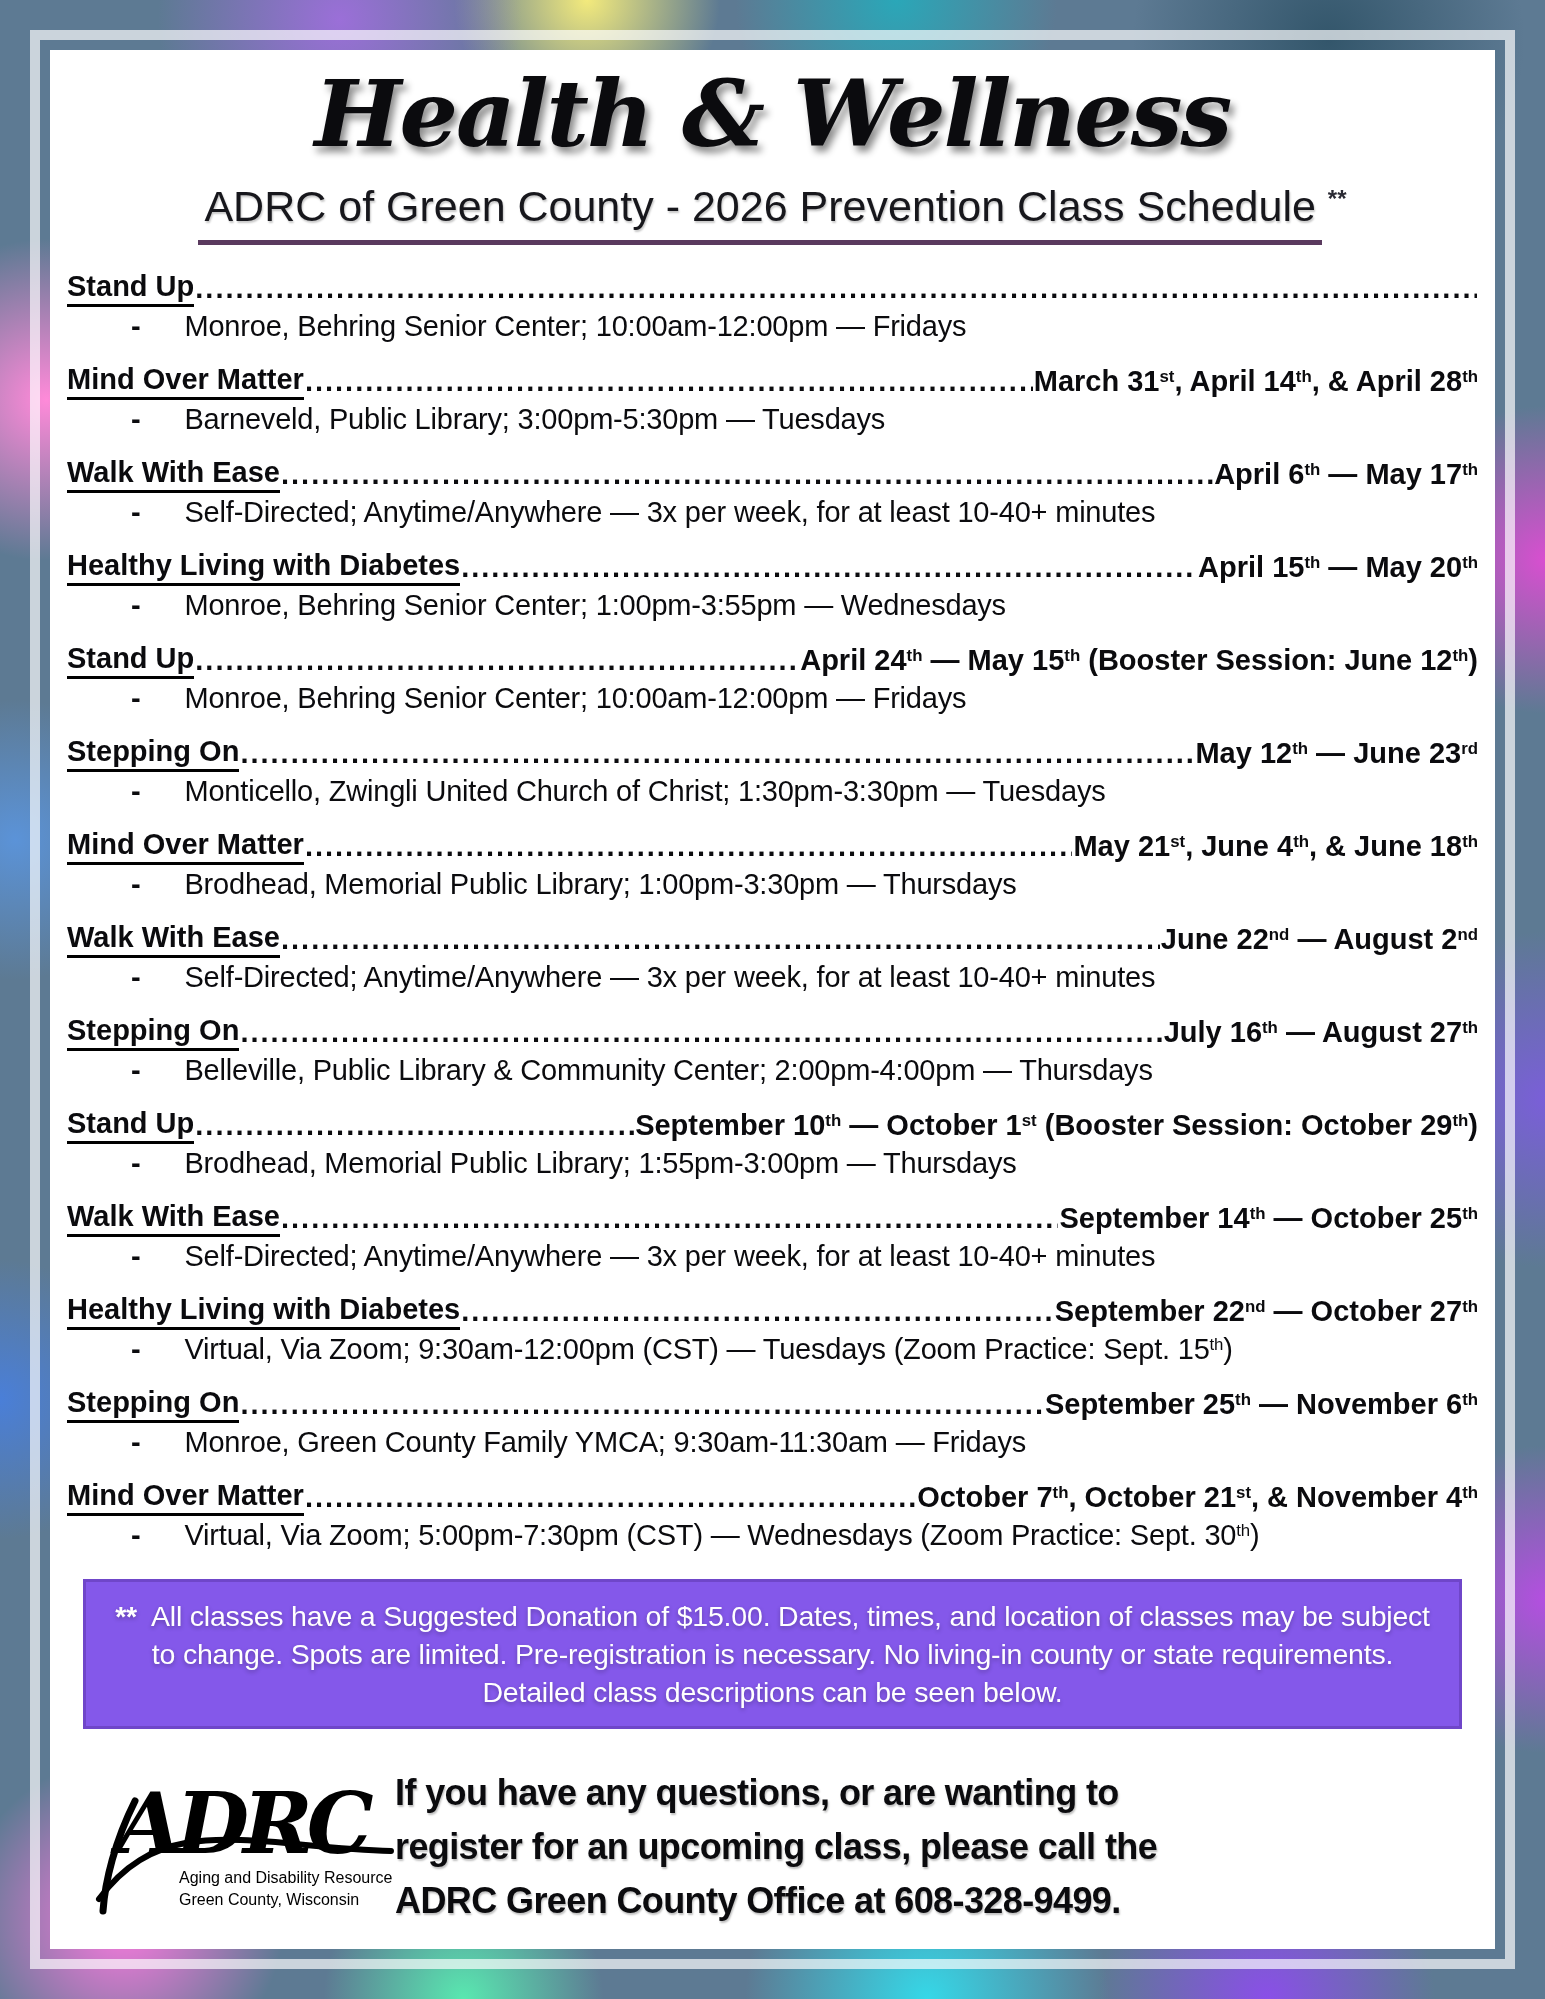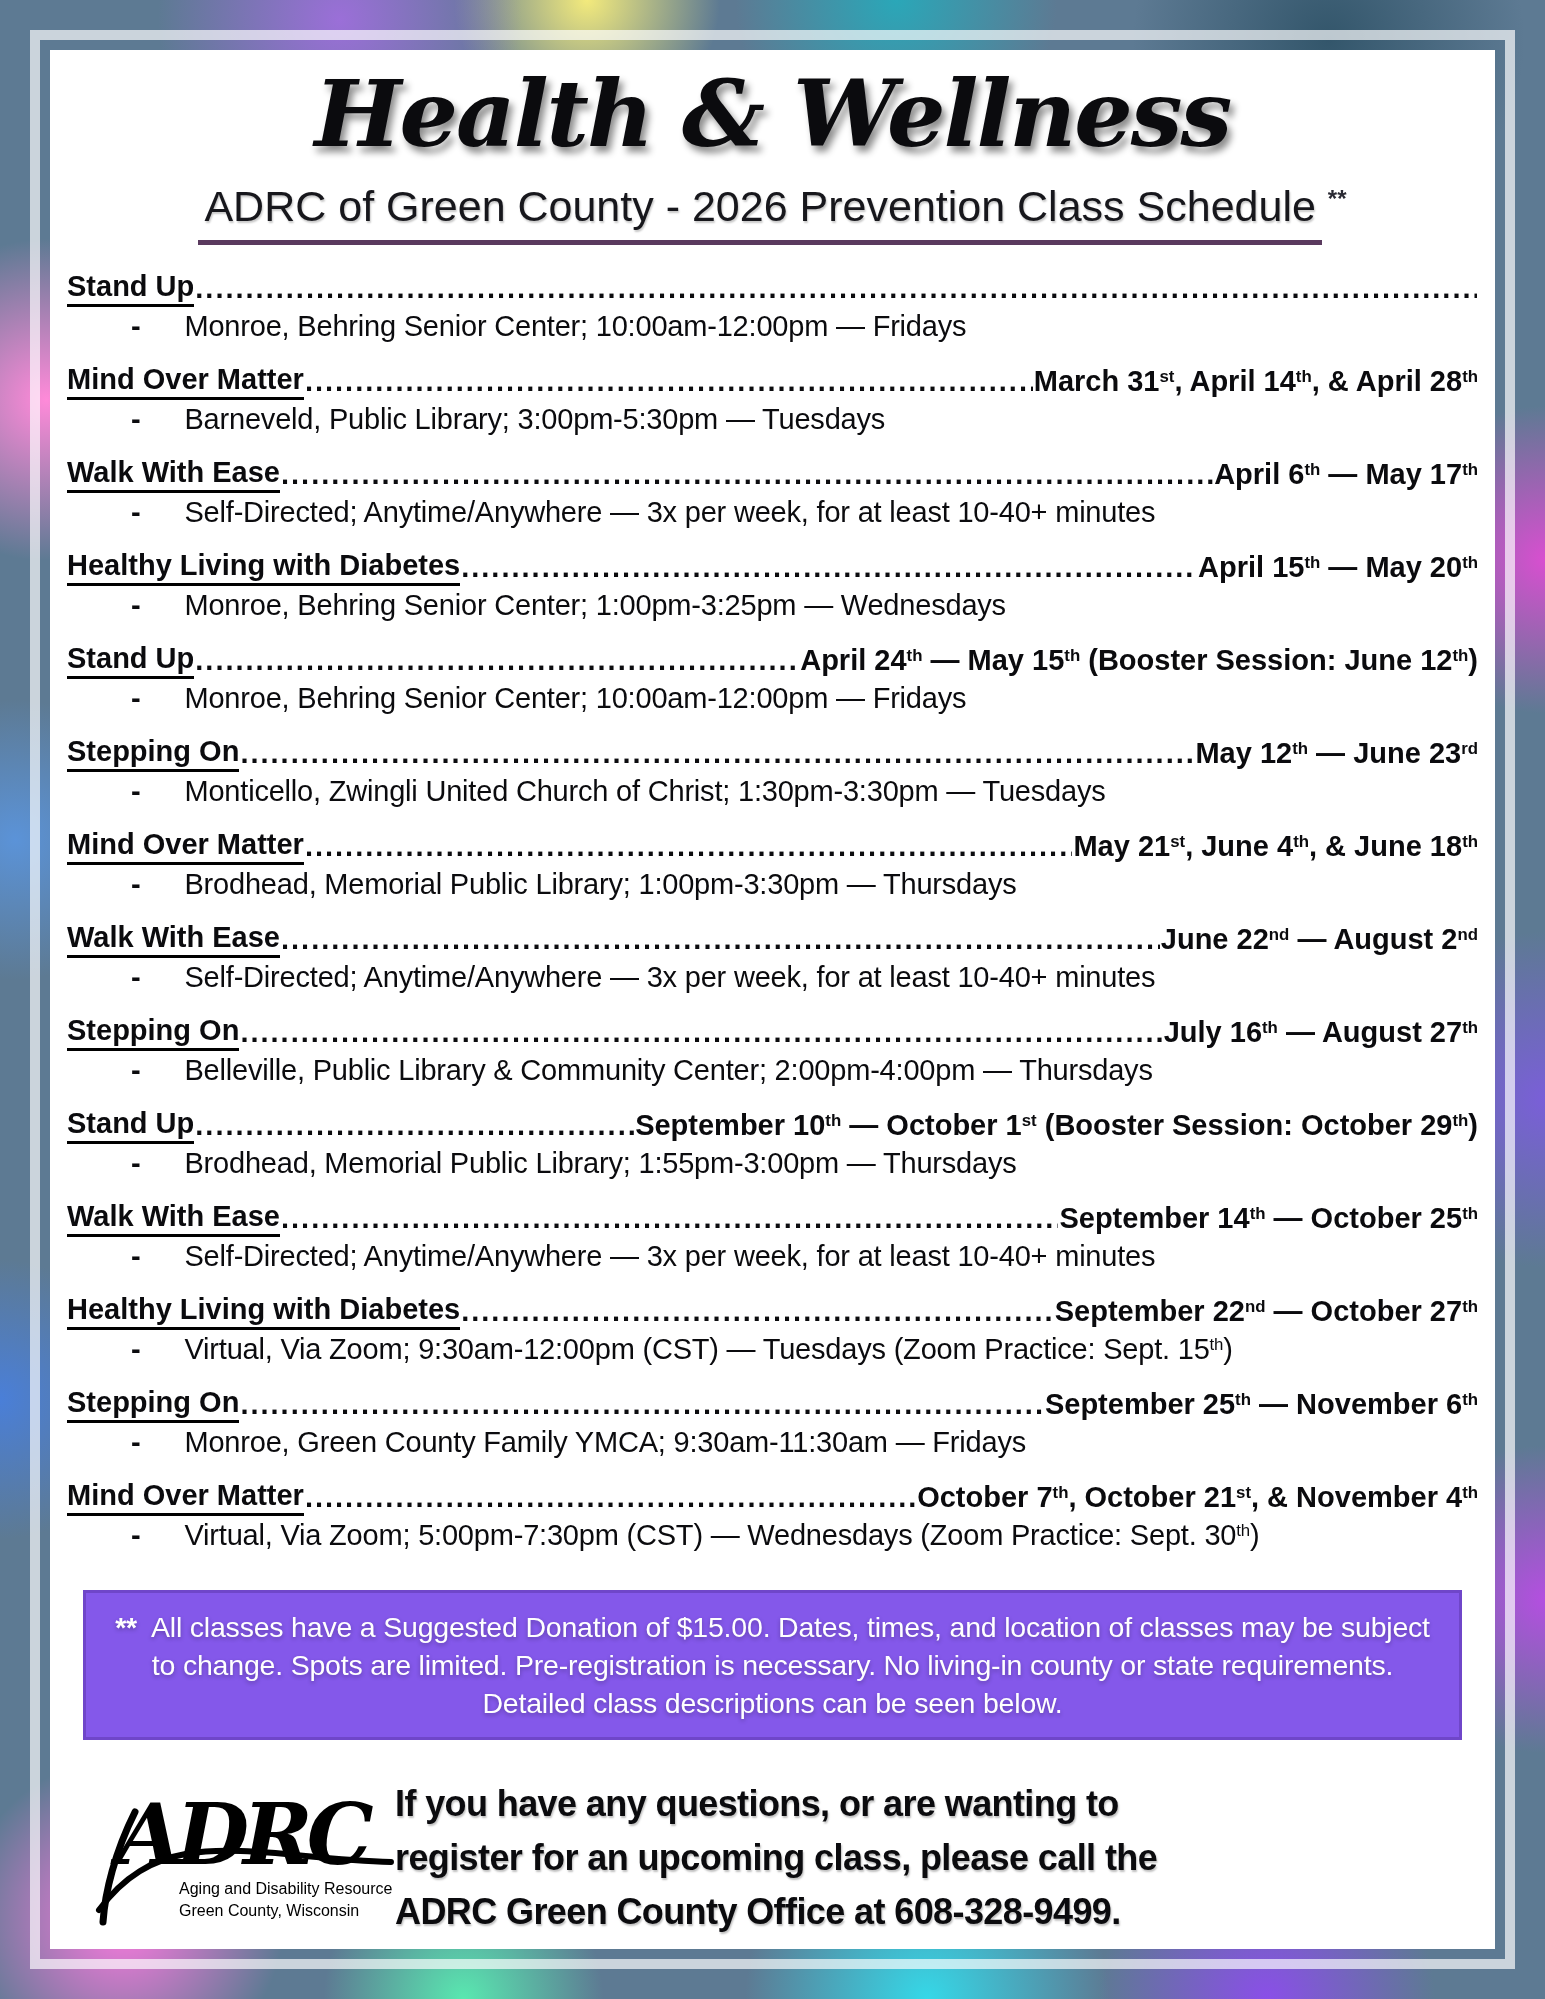--- a/index.html
+++ b/index.html
@@ -101,21 +101,21 @@
   sup{
     font-size:0.58em;
     line-height:0;
     vertical-align:baseline;
     position:relative;
     top:-0.55em;
     font-weight:inherit;
   }
   
   .notice{
-    margin:38px 16px 0 16px;
+    margin:27px 16px 0 16px;
     background:#8458ea;
     border:3px solid #6f46c9;
     box-sizing:border-box;
     color:#ffffff;
     text-align:center;
     font-size:28.5px;
     line-height:38px;
     padding:15px 22px;
     letter-spacing:-0.2px;
     text-shadow:0 2px 4px rgba(0,0,0,0.28);
@@ -190,21 +190,21 @@
       </div>
 
       <div class="entry">
         <div class="head">
           <span class="name">Healthy Living with Diabetes</span>
           <span class="leader"></span>
           <span class="dates">April 15<sup>th</sup> — May 20<sup>th</sup></span>
         </div>
         <div class="detail">
           <span class="dash">-</span>
-          <span>Monroe, Behring Senior Center; 1:00pm-3:25pm — Wednesdays</span>
+          <span>Monroe, Behring Senior Center; 1:00pm-3:55pm — Wednesdays</span>
         </div>
       </div>
 
       <div class="entry">
         <div class="head">
           <span class="name">Stand Up</span>
           <span class="leader"></span>
           <span class="dates">April 24<sup>th</sup> — May 15<sup>th</sup> (Booster Session: June 12<sup>th</sup>)</span>
         </div>
         <div class="detail">

